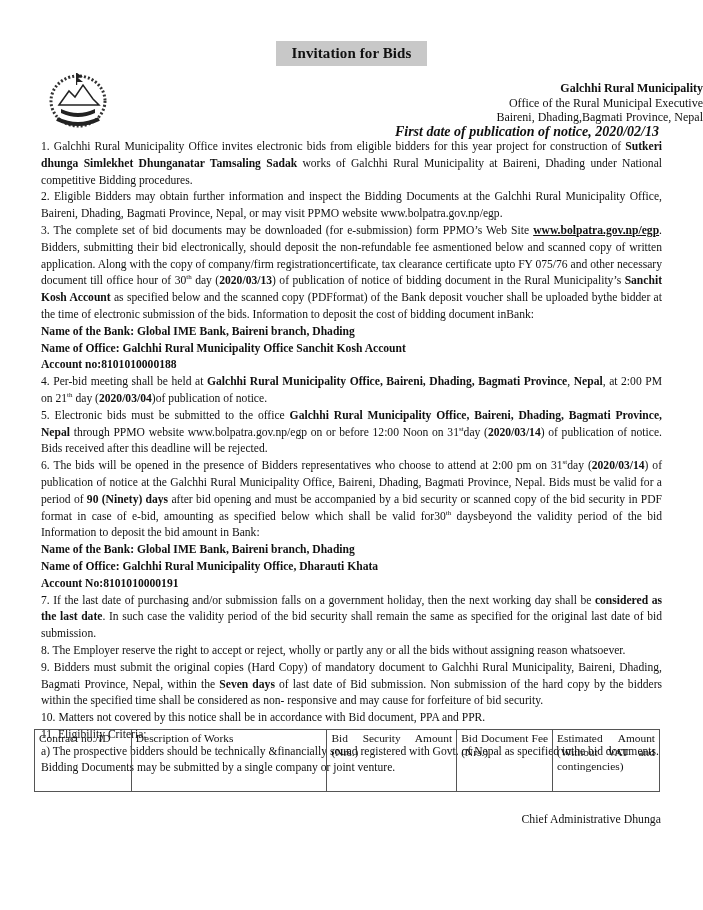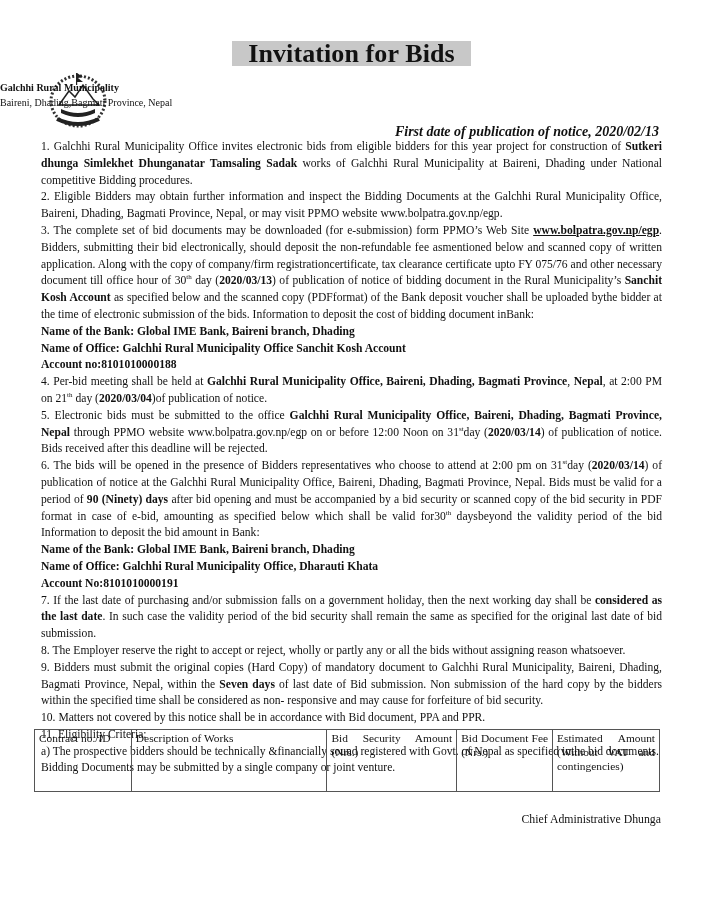--- a/index.html
+++ b/index.html
@@ -4,24 +4,24 @@
   <style>
     html, body { margin: 0; padding: 0; background: #ffffff; }
     body {
       width: 703px; height: 910px; position: relative; overflow: hidden;
       font-family: "Liberation Serif", "DejaVu Serif", serif;
       color: #111;
     }
     .title-wrap { position: absolute; top: 41px; left: 0; width: 703px; text-align: center; }
     .title {
       display: inline-block; background: #c8c8c8; font-weight: bold;
-      font-size: 26px; line-height: 25px; padding: 0 16px; letter-spacing: 0.1px;
+      font-size: 15px; line-height: 25px; padding: 0 16px; letter-spacing: 0.1px;
     }
     .emblem { position: absolute; left: 45px; top: 69px; width: 66px; height: 62px; }
-    .org { position: absolute; top: 81px; left: 0; width: 703px; text-align: left; font-size: 10px; line-height: 14.5px; }
+    .org { position: absolute; top: 81px; left: 0; width: 703px; text-align: right; font-size: 12px; line-height: 14.5px; }
     .org .name { font-weight: bold; }
     .pubdate {
       position: absolute; top: 125px; right: 44px; font-style: italic; font-weight: bold;
       font-size: 14px; line-height: 14px;
     }
     .body-text {
       position: absolute; top: 139px; left: 41px; width: 621px;
       font-size: 11.6px; line-height: 16.8px; text-align: justify;
     }
     .body-text p { margin: 0; }
@@ -52,20 +52,21 @@
   <ellipse cx="33" cy="32" rx="27" ry="25" fill="none" stroke="#333" stroke-width="3" stroke-dasharray="2 2"></ellipse>
   <path d="M14 36 L24 22 L30 28 L38 16 L48 30 L54 36 Z" fill="#fff" stroke="#222" stroke-width="1.5"></path>
   <path d="M16 40 Q33 48 50 40 L50 44 Q33 52 16 44 Z" fill="#222"></path>
   <rect x="31" y="4" width="1.2" height="12" fill="#222"></rect>
   <path d="M32 4 L38 8 L33 9 L38 13 L32 13 Z" fill="#222"></path>
   <path d="M12 50 Q33 60 54 50" fill="none" stroke="#222" stroke-width="4"></path>
 </svg>
 
 <div class="org">
   <div class="name">Galchhi Rural Municipality</div>
+  <div>Office of the Rural Municipal Executive</div>
   <div>Baireni, Dhading,Bagmati Province, Nepal</div>
 </div>
 
 <div class="pubdate">First date of publication of notice, 2020/02/13</div>
 
 <div class="body-text">
   <p><span>1. Galchhi Rural Municipality Office invites electronic bids from eligible bidders for this year project for construction of </span><b>Sutkeri dhunga Simlekhet Dhunganatar Tamsaling Sadak</b><span> works of Galchhi Rural Municipality at Baireni, Dhading under National competitive Bidding procedures.</span></p>
   <p>2. Eligible Bidders may obtain further information and inspect the Bidding Documents at the Galchhi Rural Municipality Office, Baireni, Dhading, Bagmati Province, Nepal, or may visit PPMO website www.bolpatra.gov.np/egp.</p>
   <p><span>3. The complete set of bid documents may be downloaded (for e-submission) form PPMO’s Web Site </span><b><u>www.bolpatra.gov.np/egp</u></b><span>. Bidders, submitting their bid electronically, should deposit the non-refundable fee asmentioned below and scanned copy of written application. Along with the copy of company/firm registrationcertificate, tax clearance certificate upto FY 075/76 and other necessary document till office hour of 30</span><sup>th</sup><span> day (</span><b>2020/03/13</b><span>) of publication of notice of bidding document in the Rural Municipality’s </span><b>Sanchit Kosh Account</b><span> as specified below and the scanned copy (PDFformat) of the Bank deposit voucher shall be uploaded bythe bidder at the time of electronic submission of the bids. Information to deposit the cost of bidding document inBank:</span></p>
   <p><b>Name of the Bank: Global IME Bank, Baireni branch, Dhading</b></p>

